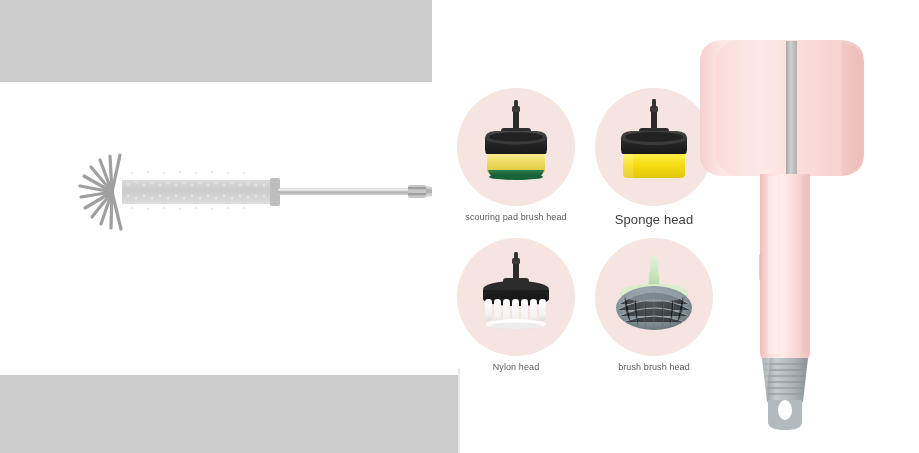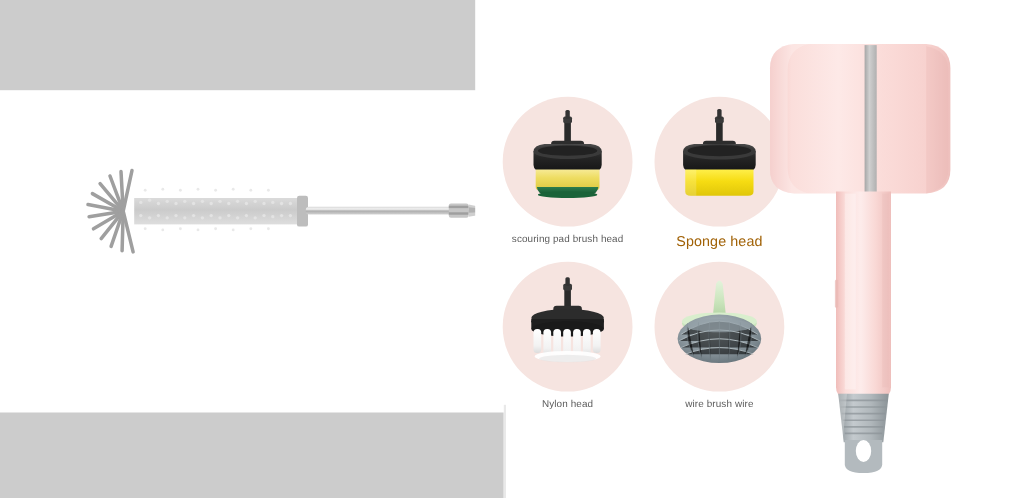--- a/index.html
+++ b/index.html
@@ -81,21 +81,21 @@
     white-space: nowrap;
     line-height: 1.1;
   }
   .label-small {
     font-size: 9px;
     color: #5b5b5b;
     letter-spacing: 0.1px;
   }
   .label-large {
     font-size: 13px;
-    color: #a16207;
+    color: #404040;
     letter-spacing: 0.1px;
   }
 
   
   #main-device {
     position: absolute;
     left: 250px; top: 18px;
     width: 200px; height: 420px;
   }
 </style>
@@ -389,21 +389,21 @@
               <path d="M40 55 q-2 20 3 33"></path>
               <path d="M50 55 q-1 20 1 35"></path>
               <path d="M59 54 v37"></path>
               <path d="M68 55 q1 20 -1 35"></path>
               <path d="M78 55 q2 20 -3 33"></path>
               <path d="M88 56 q2 18 -6 30"></path>
             </g>
             <ellipse cx="59" cy="58" rx="30" ry="6" fill="#93a0a6" opacity="0.7"></ellipse>
           </svg>
         </div>
-        <div class="attachment-label label-small">wire brush wire</div>
+        <div class="attachment-label label-small">brush brush head</div>
       </div>
     </div>
 
     <svg id="main-device" viewBox="0 0 200 420">
       <defs>
         <linearGradient id="bodyG" x1="0" y1="0" x2="1" y2="0">
           <stop offset="0%" stop-color="#f3c3c0"></stop>
           <stop offset="12%" stop-color="#fbdedb"></stop>
           <stop offset="38%" stop-color="#fde9e7"></stop>
           <stop offset="62%" stop-color="#fbdcd9"></stop>

